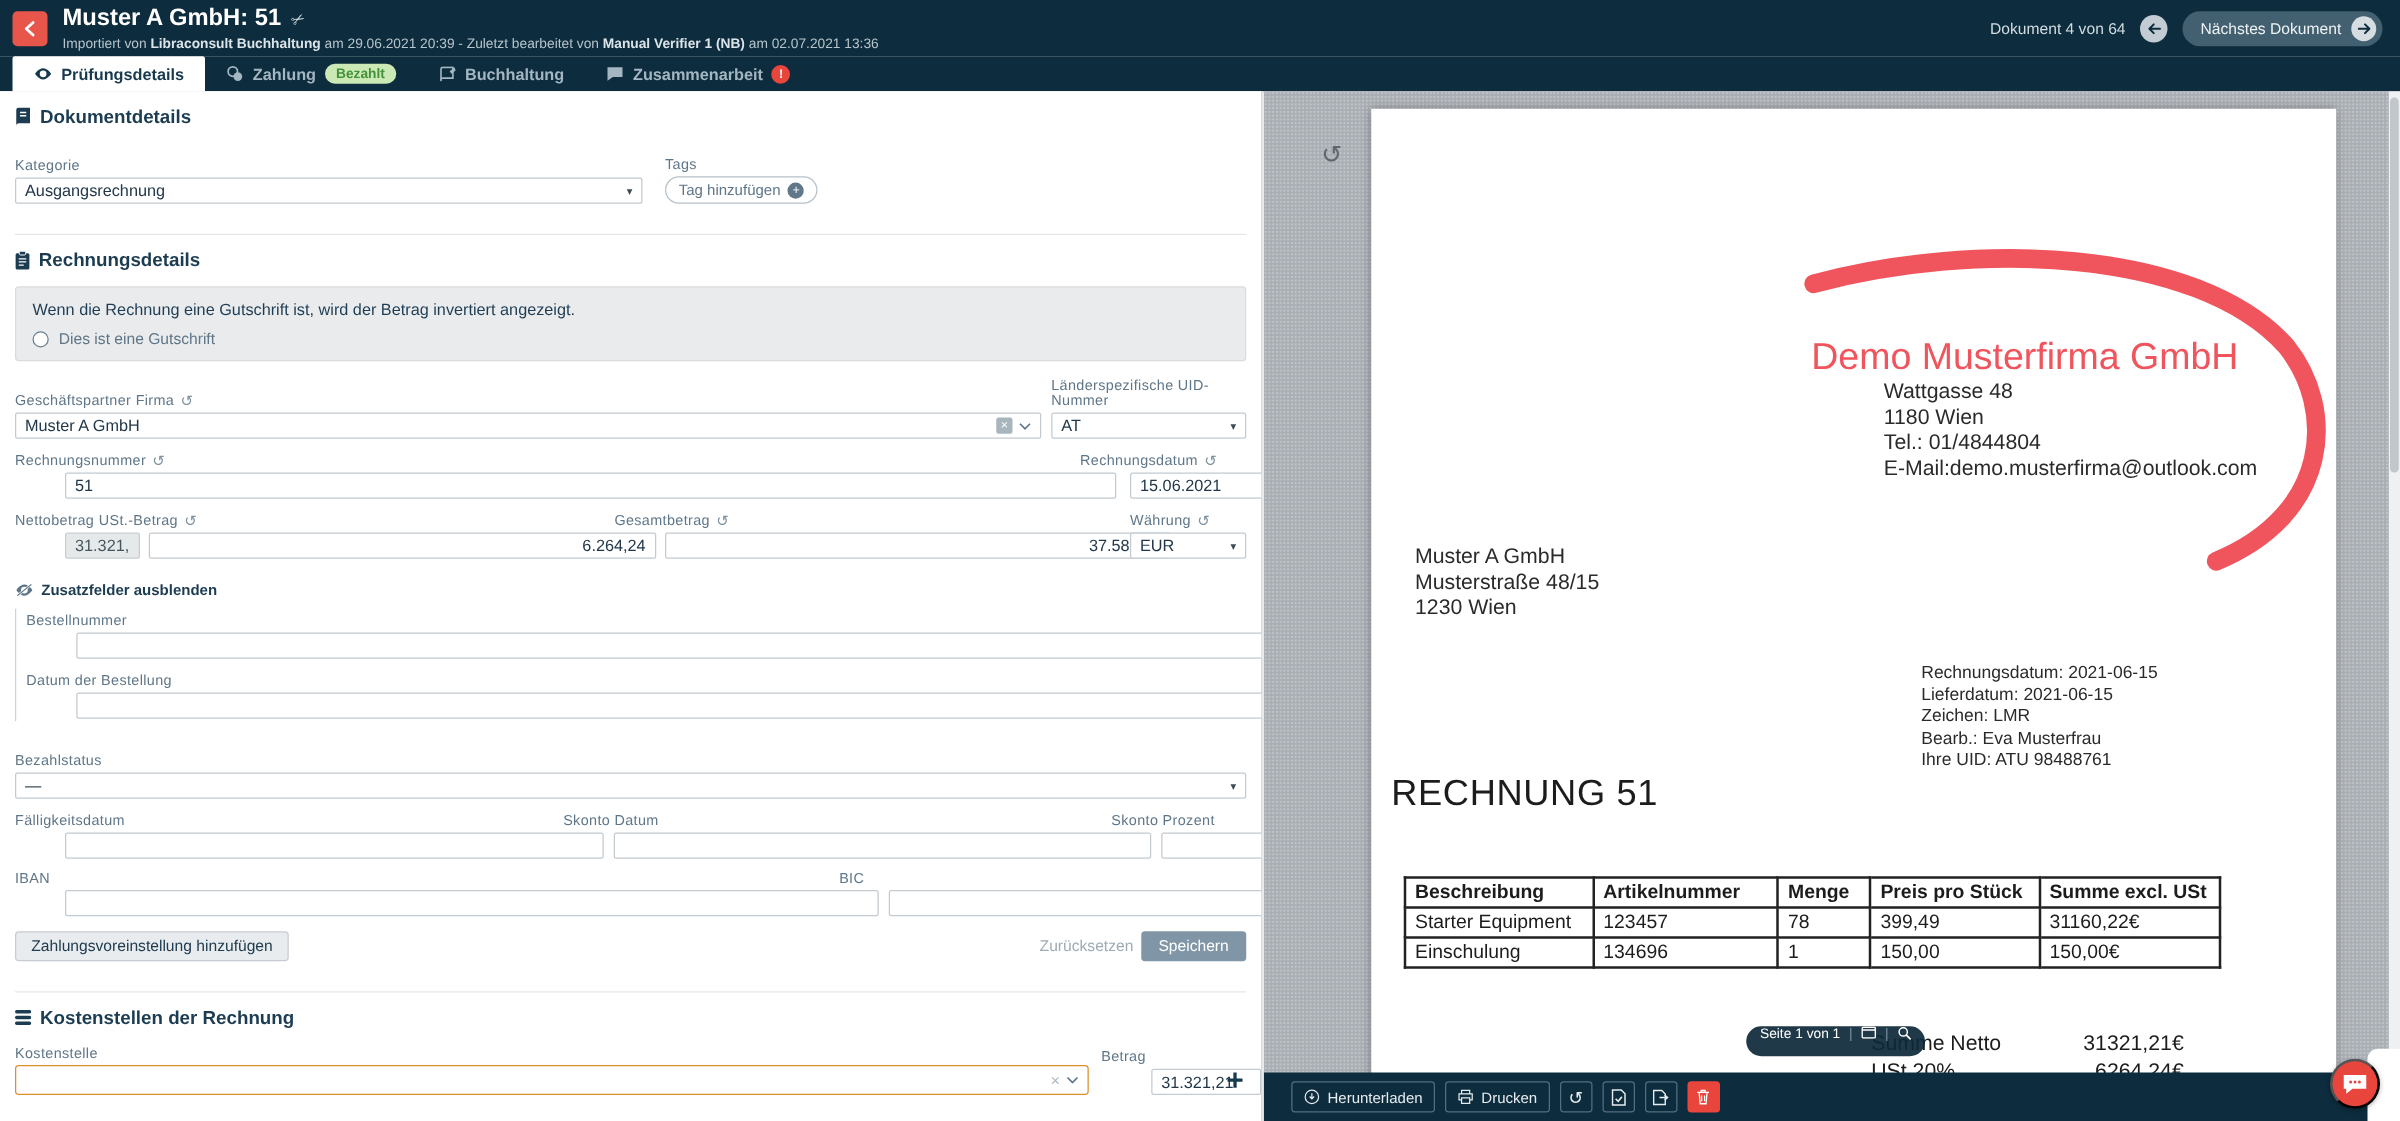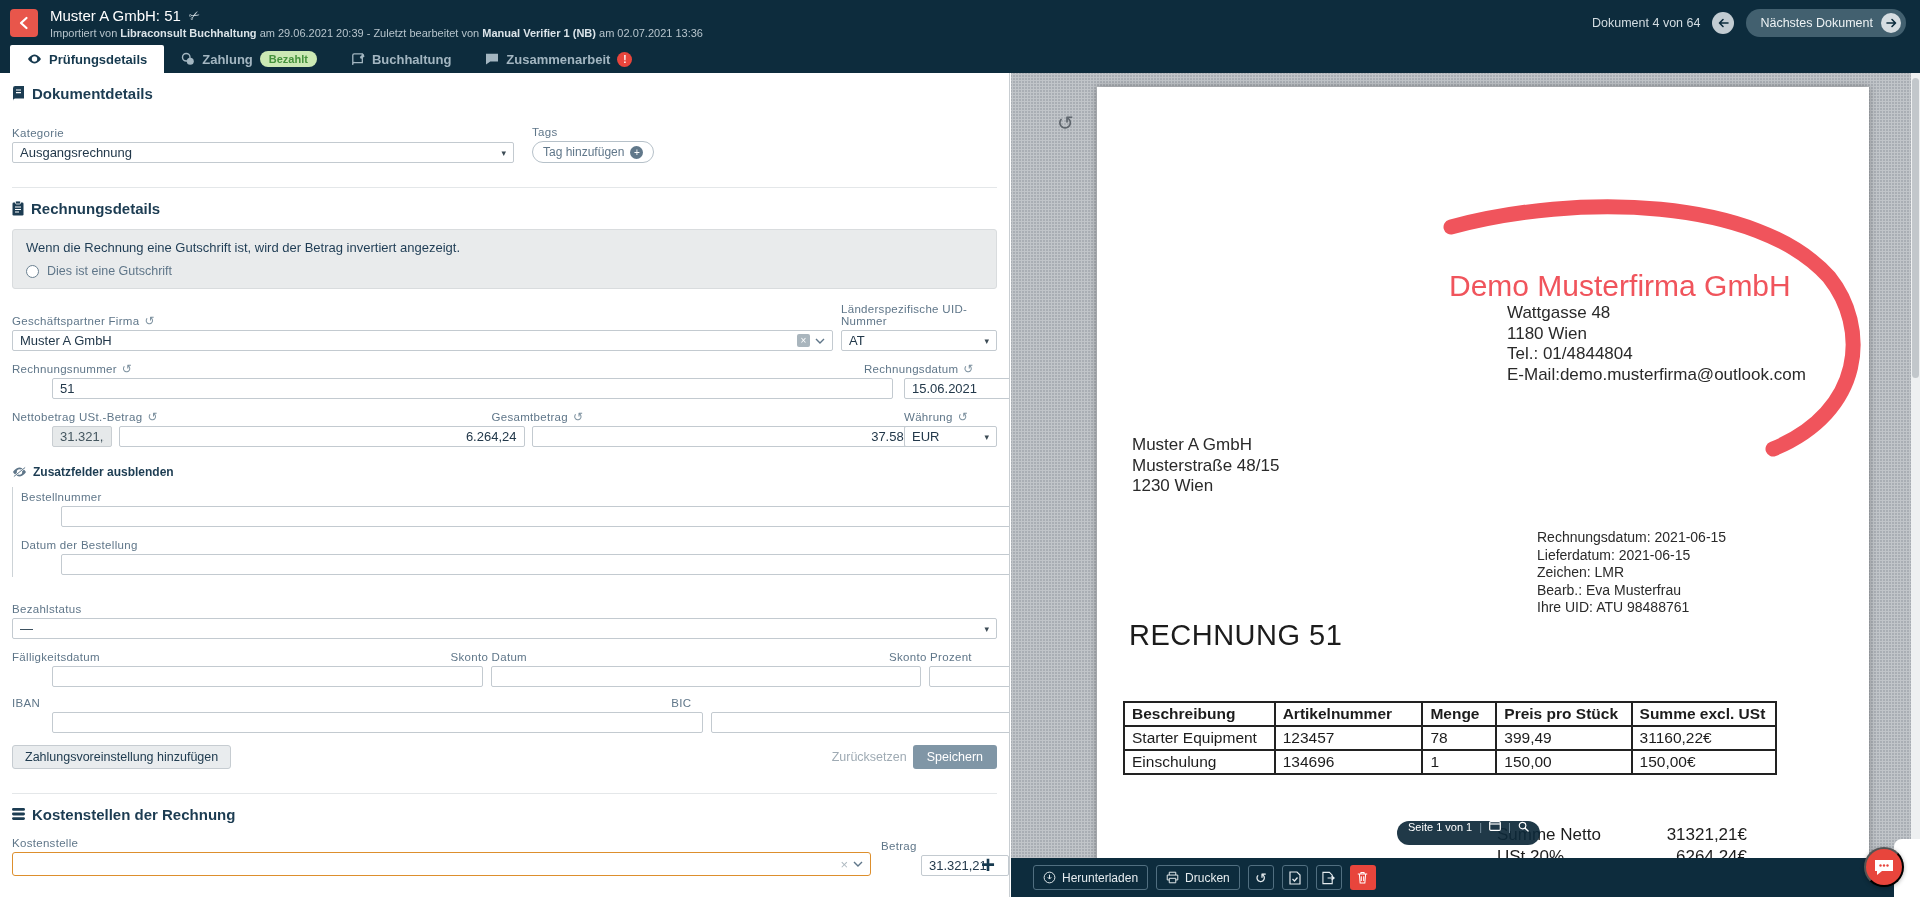--- a/index.html
+++ b/index.html
@@ -7,21 +7,21 @@
     font-family:"Liberation Sans", sans-serif; }
   .app { position:relative; width:1920px; height:897px; }
 
   
   .topbar { position:absolute; left:0; top:0; width:1920px; height:45px;
     background:#0d2c3d; display:flex; align-items:center; }
   .back-btn { width:28px; height:28px; margin-left:10px; border:none; border-radius:4px;
     background:#e8564b; color:#fff; display:flex; align-items:center; justify-content:center; cursor:pointer; flex:0 0 auto;}
   .title-wrap { margin-left:12px; }
   .title-row { display:flex; align-items:center; gap:8px; }
-  .title-row .t { color:#fff; font-size:15px; font-weight:normal;text-align:center; }
+  .title-row .t { color:#fff; font-size:19px; font-weight:bold;text-align:center; }
   .scissors { color:#c6d2d9; font-size:13px; transform:rotate(-28deg); display:inline-block; }
   .subtitle { margin-top:3px; font-size:11px; color:#b6c4cc; }
   .subtitle b { color:#dbe4e9; }
   .header-right { margin-left:auto; margin-right:14px; display:flex; align-items:center; gap:12px; }
   .doc-counter { color:#d3dde2; font-size:12.5px; }
   .circle-btn { width:22px; height:22px; border-radius:50%; border:none; background:#c2ccd2;
     color:#0d2c3d; display:flex; align-items:center; justify-content:center; cursor:pointer; }
   .next-btn { height:28px; border:none; border-radius:14px; background:#42606f; color:#eef3f5;
     font-size:12.5px; display:flex; align-items:center; gap:8px; padding:0 5px 0 14px; cursor:pointer;
     font-family:"Liberation Sans", sans-serif;}
@@ -106,21 +106,21 @@
   .rotate { position:absolute; font-size:20px; color:#5f666d; cursor:pointer; }
   .refresh-ic { position:absolute; color:#5f666d; cursor:pointer; }
 
   .doc-page { position:absolute; left:86px; top:14px; width:772px; height:800px; background:#fff;
     box-shadow:0 0 7px rgba(0,0,0,.35); }
   .inv-swoosh { position:absolute; left:340px; top:98px; }
   .inv-company { position:absolute; left:352px; top:182px; font-size:30px; color:#f0545c; }
   .inv-address { position:absolute; left:410px; top:216px; font-size:17px; color:#2a2a2a; line-height:20.5px; }
   .inv-recipient { position:absolute; left:35px; top:348px; font-size:17px; color:#2a2a2a; line-height:20.5px; }
   .inv-meta { position:absolute; left:440px; top:442px; font-size:14px; color:#2a2a2a; line-height:17.5px; }
-  .inv-title { position:absolute; left:32px; top:532px; font-size:29px; color:#1c1c1c; letter-spacing:.5px; }
+  .inv-title { position:absolute; left:16px; top:532px; font-size:29px; color:#1c1c1c; letter-spacing:.5px; }
   .inv-table { position:absolute; left:26px; top:614px; width:654px; border-collapse:collapse;
     font-size:15.5px; color:#1c1c1c; }
   .inv-table th, .inv-table td { border:2px solid #222; padding:1px 7px; text-align:left;
     font-weight:normal; height:24px; }
   .inv-table th { font-weight:bold; }
   .inv-total-row { position:absolute; font-size:17px; color:#1c1c1c; }
   .inv-total-row .val { position:absolute; left:140px; width:110px; text-align:right; }
 
   .page-pill { position:absolute; left:386px; top:748px; height:24px; border-radius:12px;
     background:rgba(13,40,56,.92); color:#fff; font-size:11px; display:flex; align-items:flex-start;

